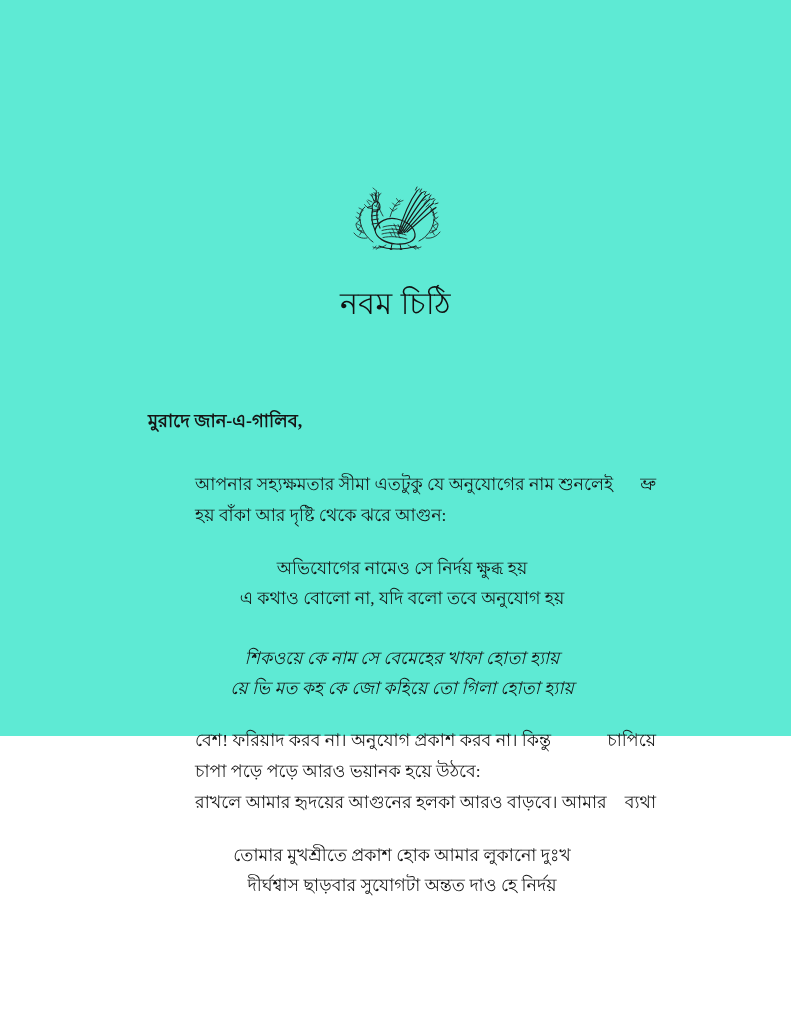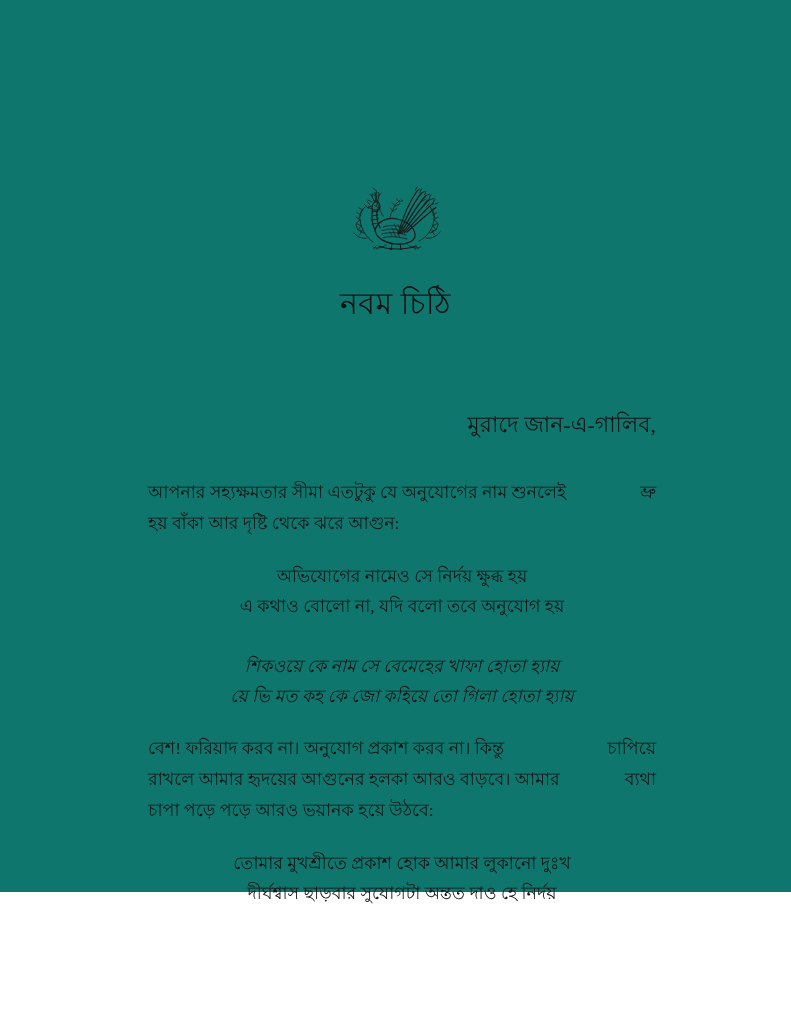--- a/index.html
+++ b/index.html
@@ -13,22 +13,22 @@
     height: 1024px;
     overflow: hidden;
     font-family: "Liberation Serif", "DejaVu Serif", serif;
     color: #151515;
     -webkit-font-smoothing: antialiased;
   }
 
   .page {
     position: relative;
     width: 791px;
-    height: 892px;
-    background: #0f766e;
+    height: 736px;
+    background: #5eead4;
     box-sizing: border-box;
   }
 
   
   .ornament-wrap {
     position: absolute;
     top: 178px;
     left: 0;
     width: 791px;
     display: flex;
@@ -85,29 +85,31 @@
   .verse.translit .vline {
     font-style: italic;
   }
 
   .block-gap-lg { height: 30px; }
   .block-gap-md { height: 22px; }
   .block-gap-sm { height: 15px; }
 
   
   .salutation {
-    font-size: 22px;
+    font-size: 18px;
     line-height: 30px;
-    text-align: right;
+    text-align: left;
+    font-weight: bold;
   }
   .para {
     font-size: 17.5px;
     line-height: 31px;
     text-align: justify;
     text-justify: inter-word;
+    margin-left: 47px;
   }
   .para .pline {
     display: block;
     white-space: nowrap;
   }
   .para .pline.justified {
     display: flex;
     justify-content: space-between;
   }
   .para .pline.justified > span {
@@ -231,25 +233,25 @@
       <span class="vline">য়ে ভি মত কহ কে জো কহিয়ে তো গিলা হোতা হ্যায়</span>
     </div>
 
     <div class="block-gap-md"></div>
 
     <div class="para">
       <span class="pline justified">
         <span>বেশ! ফরিয়াদ করব না। অনুযোগ প্রকাশ করব না। কিন্তু</span>
         <span>চাপিয়ে</span>
       </span>
+      <span class="pline">চাপা পড়ে পড়ে আরও ভয়ানক হয়ে উঠবে:</span>
       <span class="pline justified">
         <span>রাখলে আমার হৃদয়ের আগুনের হলকা আরও বাড়বে। আমার</span>
         <span>ব্যথা</span>
       </span>
-      <span class="pline">চাপা পড়ে পড়ে আরও ভয়ানক হয়ে উঠবে:</span>
     </div>
 
     <div class="block-gap-md"></div>
 
     <div class="verse">
       <span class="vline">তোমার মুখশ্রীতে প্রকাশ হোক আমার লুকানো দুঃখ</span>
       <span class="vline">দীর্ঘশ্বাস ছাড়বার সুযোগটা অন্তত দাও হে নির্দয়</span>
     </div>
 
   </div>

